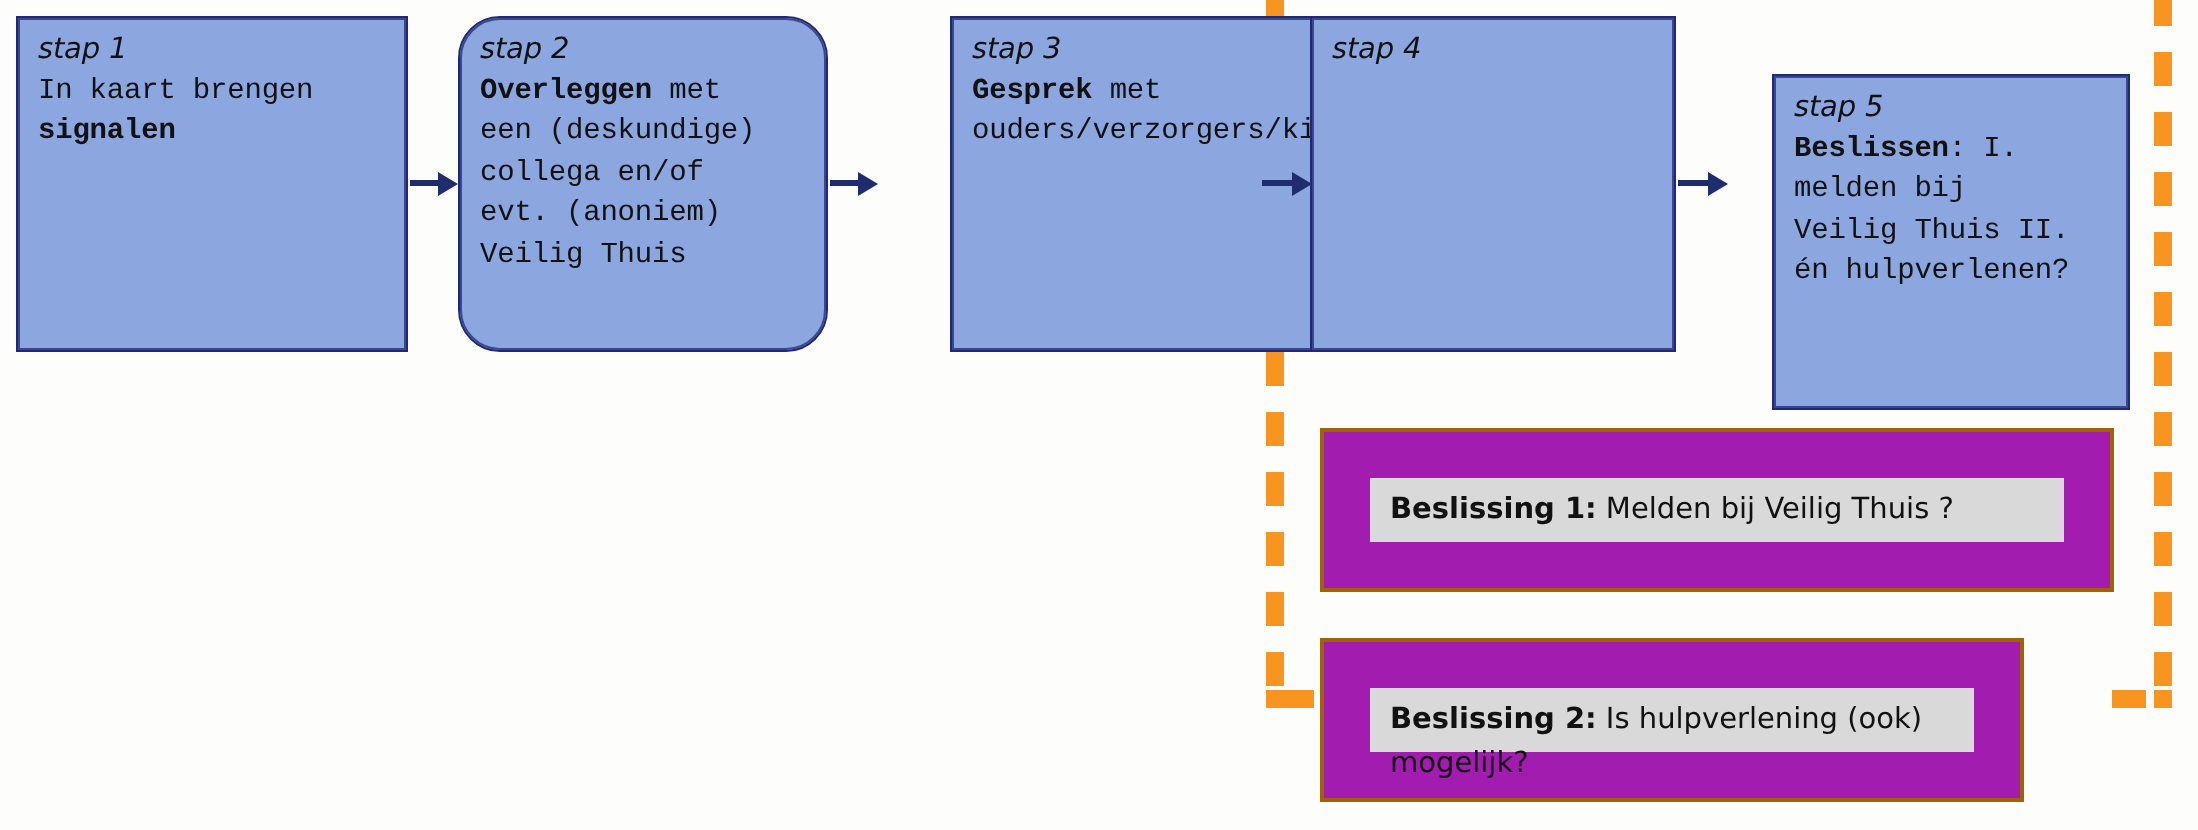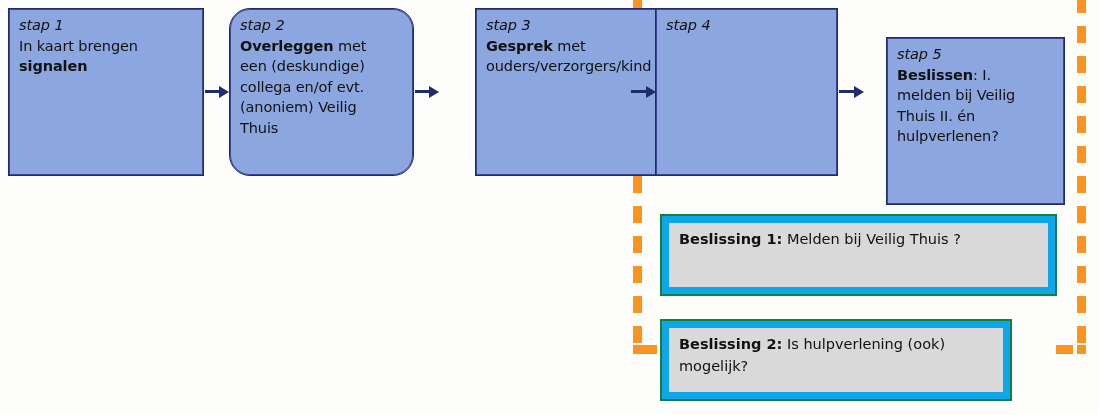--- a/index.html
+++ b/index.html
@@ -29,21 +29,21 @@
     line-height: 1.42;
     color: #111111;
     letter-spacing: -0.1px;
   }
   .step-title {
     display: block;
     font-style: italic;
     font-size: 14.5px;
     color: #111;
   }
-  .step-body { display: block; }
+  .step-body { display: block; font-family: Liberation Mono, monospace; }
   .b { font-weight: bold; }
 
   
   .arrow {
     position: absolute;
     height: 12px;
   }
   .arrow .shaft {
     position: absolute;
     left: 0;
@@ -58,23 +58,23 @@
     height: 0;
     border-top: 6px solid transparent;
     border-bottom: 6px solid transparent;
     border-left: 10px solid #1f2c6e;
   }
 
   
   .decision-box {
     position: absolute;
     box-sizing: border-box;
-    background: #0ea5e9;
-    border: 2px solid #15803d;
-    padding: 7px;
+    background: #a21caf;
+    border: 2px solid #a16207;
+    padding: 23px;
   }
   .decision-inner {
     width: 100%;
     height: 100%;
     box-sizing: border-box;
     background: #d9d9d9;
     padding: 6px 0 0 10px;
     font-size: 14.5px;
     line-height: 1.5;
     color: #111111;

